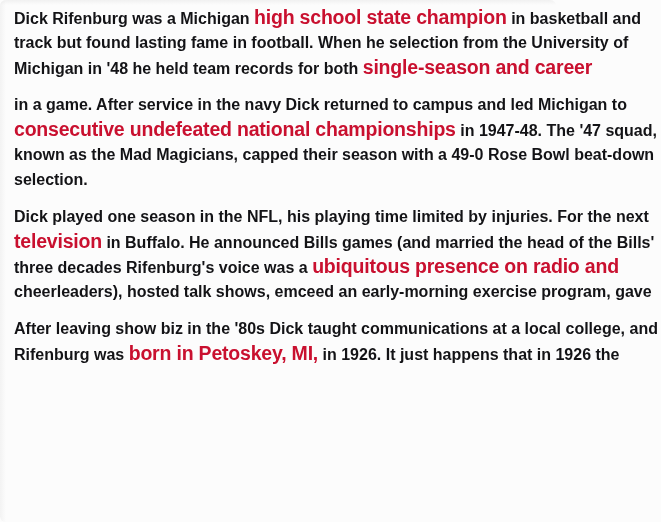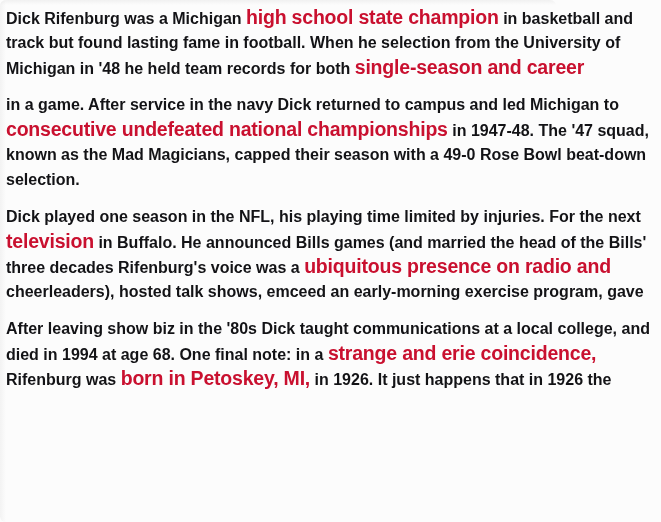--- a/index.html
+++ b/index.html
@@ -8,21 +8,21 @@
     --highlight: #C9102F;
   }
   html,body{ margin:0; padding:0; }
   body{
     width:661px; height:522px; overflow:hidden;
     background: var(--bg);
     font-family: "Liberation Sans", sans-serif;
   }
   .page{
     width:556px; height:522px; box-sizing:border-box;
-    padding: 5px 6px 0 6px;
+    padding: 5px 6px 0 14px;
     background:
       linear-gradient(180deg, rgba(190,190,190,0.18) 0px, rgba(190,190,190,0.0) 5px),
       linear-gradient(90deg, rgba(190,190,190,0.15) 0px, rgba(190,190,190,0.0) 6px),
       var(--bg);
     border-radius: 6px;
   }
   .article{
     font-weight:700;
     color: var(--text);
     font-size:16px;
@@ -62,17 +62,16 @@
         <span class="line"><span class="seg normal">selection.</span></span>
       </p>
       <p class="para">
         <span class="line"><span class="seg normal">Dick played one season in the NFL, his playing time limited by injuries. For the next</span></span>
         <span class="line"><span class="seg highlight">television</span><span class="seg normal"> in Buffalo. He announced Bills games (and married the head of the Bills'</span></span>
         <span class="line"><span class="seg normal">three decades Rifenburg's voice was a </span><span class="seg highlight">ubiquitous presence on radio and</span></span>
         <span class="line"><span class="seg normal">cheerleaders), hosted talk shows, emceed an early-morning exercise program, gave</span></span>
       </p>
       <p class="para">
         <span class="line"><span class="seg normal">After leaving show biz in the '80s Dick taught communications at a local college, and</span></span>
-        <span class="line"><span class="seg normal">died in 1994 at age 68. One final note: in a </span><span class="seg highlight">strange and erie coincidence,</span></span>
         <span class="line"><span class="seg normal">Rifenburg was </span><span class="seg highlight">born in Petoskey, MI,</span><span class="seg normal"> in 1926. It just happens that in 1926 the</span></span>
       </p>
     </article>
 </main>
 
 </body></html>

